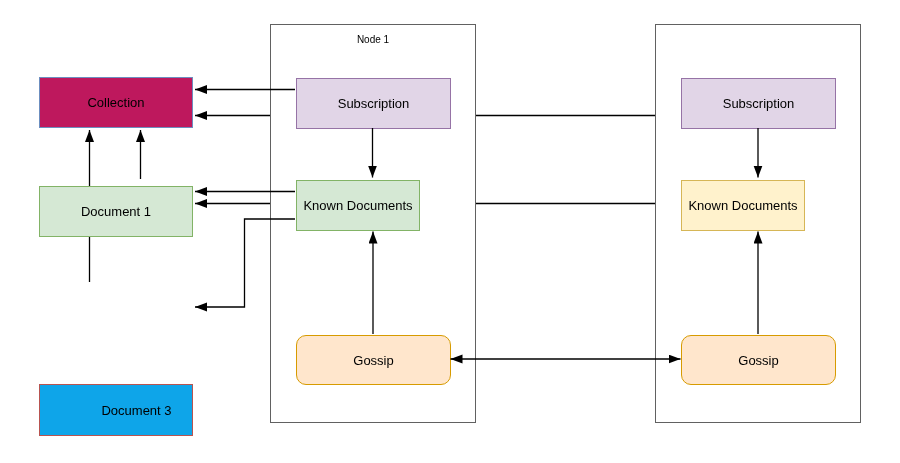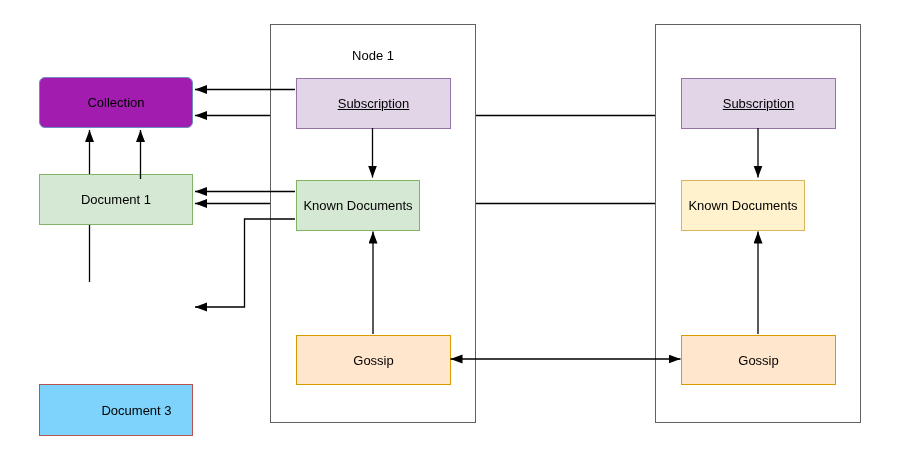--- a/index.html
+++ b/index.html
@@ -24,52 +24,51 @@
     position: absolute;
     background: #ffffff;
     border: 1.3px solid #616161;
     box-sizing: border-box;
     z-index: 2;
   }
   .node-title {
     position: absolute;
     top: 7px; left: 0; right: 0;
     text-align: center;
-    font-size: 13px;
+    font-size: 10px;
     line-height: 16px;
-    margin-top: 16px;
   }
   .box {
     position: absolute;
     display: flex;
     align-items: center;
     justify-content: center;
     font-size: 13px;
     text-align: center;
     border: 1.5px solid;
     box-sizing: border-box;
     z-index: 3;
   }
   
-  .fill-blue   { background: #a21caf; border-color: #6c8ebf; border-radius: 6px; }
+  .fill-blue   { background: #be185d; border-color: #6c8ebf; }
   .fill-green  { background: #d5e8d4; border-color: #82b366; }
-  .fill-red    { background: #7dd3fc; border-color: #b85450; padding-left: 41px; }
+  .fill-red    { background: #0ea5e9; border-color: #b85450; padding-left: 41px; }
   .fill-purple { background: #e1d5e7; border-color: #9673a6; }
   .fill-yellow { background: #fff2cc; border-color: #d6b656; }
-  .fill-orange { background: #ffe6cc; border-color: #d79b00; }
+  .fill-orange { background: #ffe6cc; border-color: #d79b00; border-radius: 10px; }
   
   .box-collection { left: 39px;  top: 77px;  width: 154px; height: 51px; }
-  .box-doc1       { left: 39px;  top: 174px; width: 154px; height: 51px; }
+  .box-doc1       { left: 39px;  top: 186px; width: 154px; height: 51px; }
   .box-doc2       { left: 39px;  top: 282px; width: 154px; height: 51px; }
   .box-doc3       { left: 39px;  top: 384px; width: 154px; height: 52px; }
   
   .node1 { left: 270px; top: 24px; width: 206px; height: 399px; }
   .node2 { left: 655px; top: 24px; width: 206px; height: 399px; }
   
-  .n-sub    { left: 25px; top: 53px;  width: 155px; height: 51px; text-decoration: underline; }
+  .n-sub    { left: 25px; top: 53px;  width: 155px; height: 51px; }
   .n-known  { left: 25px; top: 155px; width: 124px; height: 51px; }
   .n-gossip { left: 25px; top: 310px; width: 155px; height: 50px; }
   .edge { stroke: #000000; stroke-width: 1.3; fill: none; }
 </style>
 </head>
 <body>
 
 <div class="canvas">
 
   <svg class="edge-layer layer-behind" viewBox="0 0 900 463">

